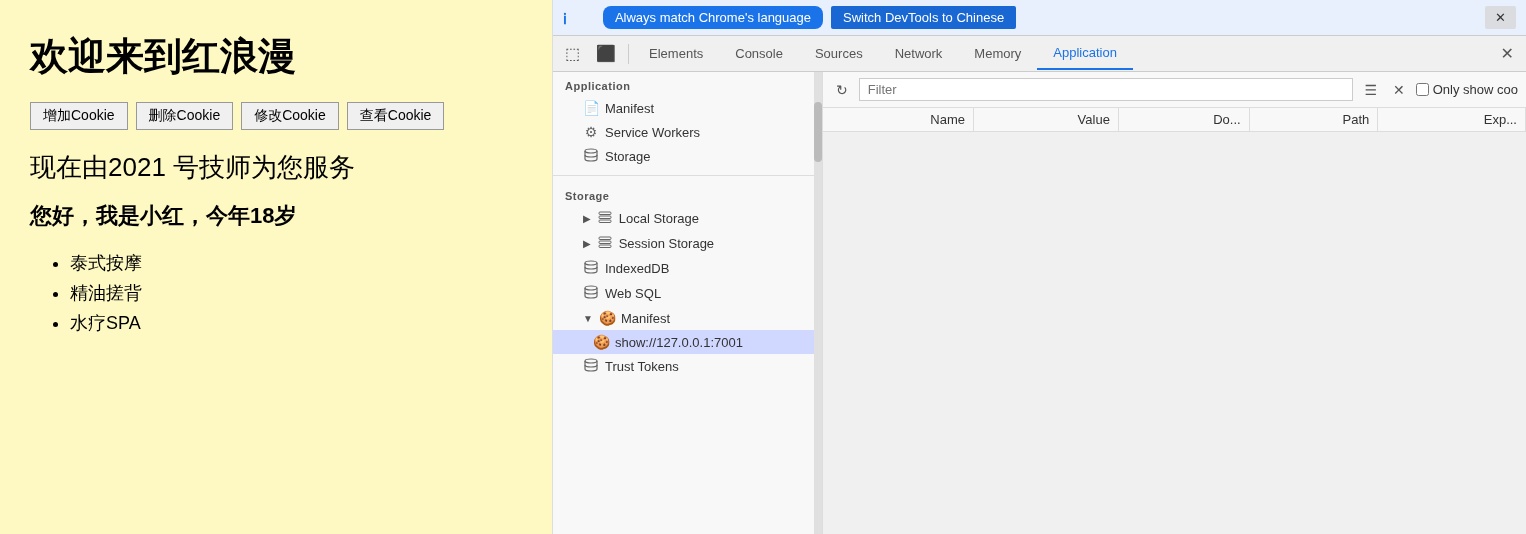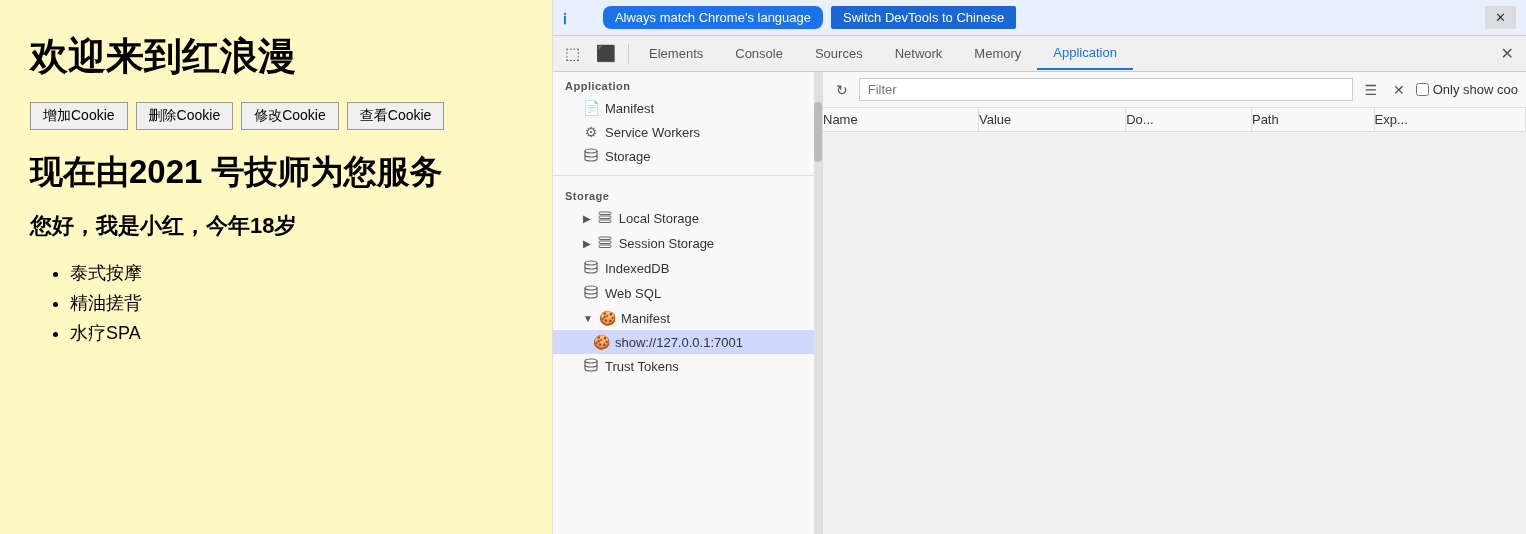--- a/index.html
+++ b/index.html
@@ -27,22 +27,22 @@
     }
     .btn-row button {
       padding: 4px 12px;
       border: 1px solid #999;
       background: #f0f0f0;
       cursor: pointer;
       font-size: 14px;
       font-family: inherit;
     }
     .webpage h2 {
-      font-size: 33px;
-      font-weight: bold;
+      font-size: 26px;
+      font-weight: normal;
       color: #000;
       margin-bottom: 16px;
       margin-top: 8px;
     }
     .webpage p {
       font-size: 22px;
       font-weight: bold;
       color: #000;
       margin-bottom: 20px;
     }
@@ -261,22 +261,22 @@
       white-space: nowrap;
     }
 
     
     .data-table {
       width: 100%;
       border-collapse: collapse;
       font-size: 13px;
     }
     .data-table th {
-      text-align: left;
-      padding: 4px 0;
+      text-align: right;
+      padding: 4px 8px;
       border-bottom: 1px solid #ddd;
       border-right: 1px solid #ddd;
       background: #f8f8f8;
       font-weight: 500;
       color: #333;
       font-size: 13px;
     }
     .table-container {
       overflow: auto;
       flex: 1;

